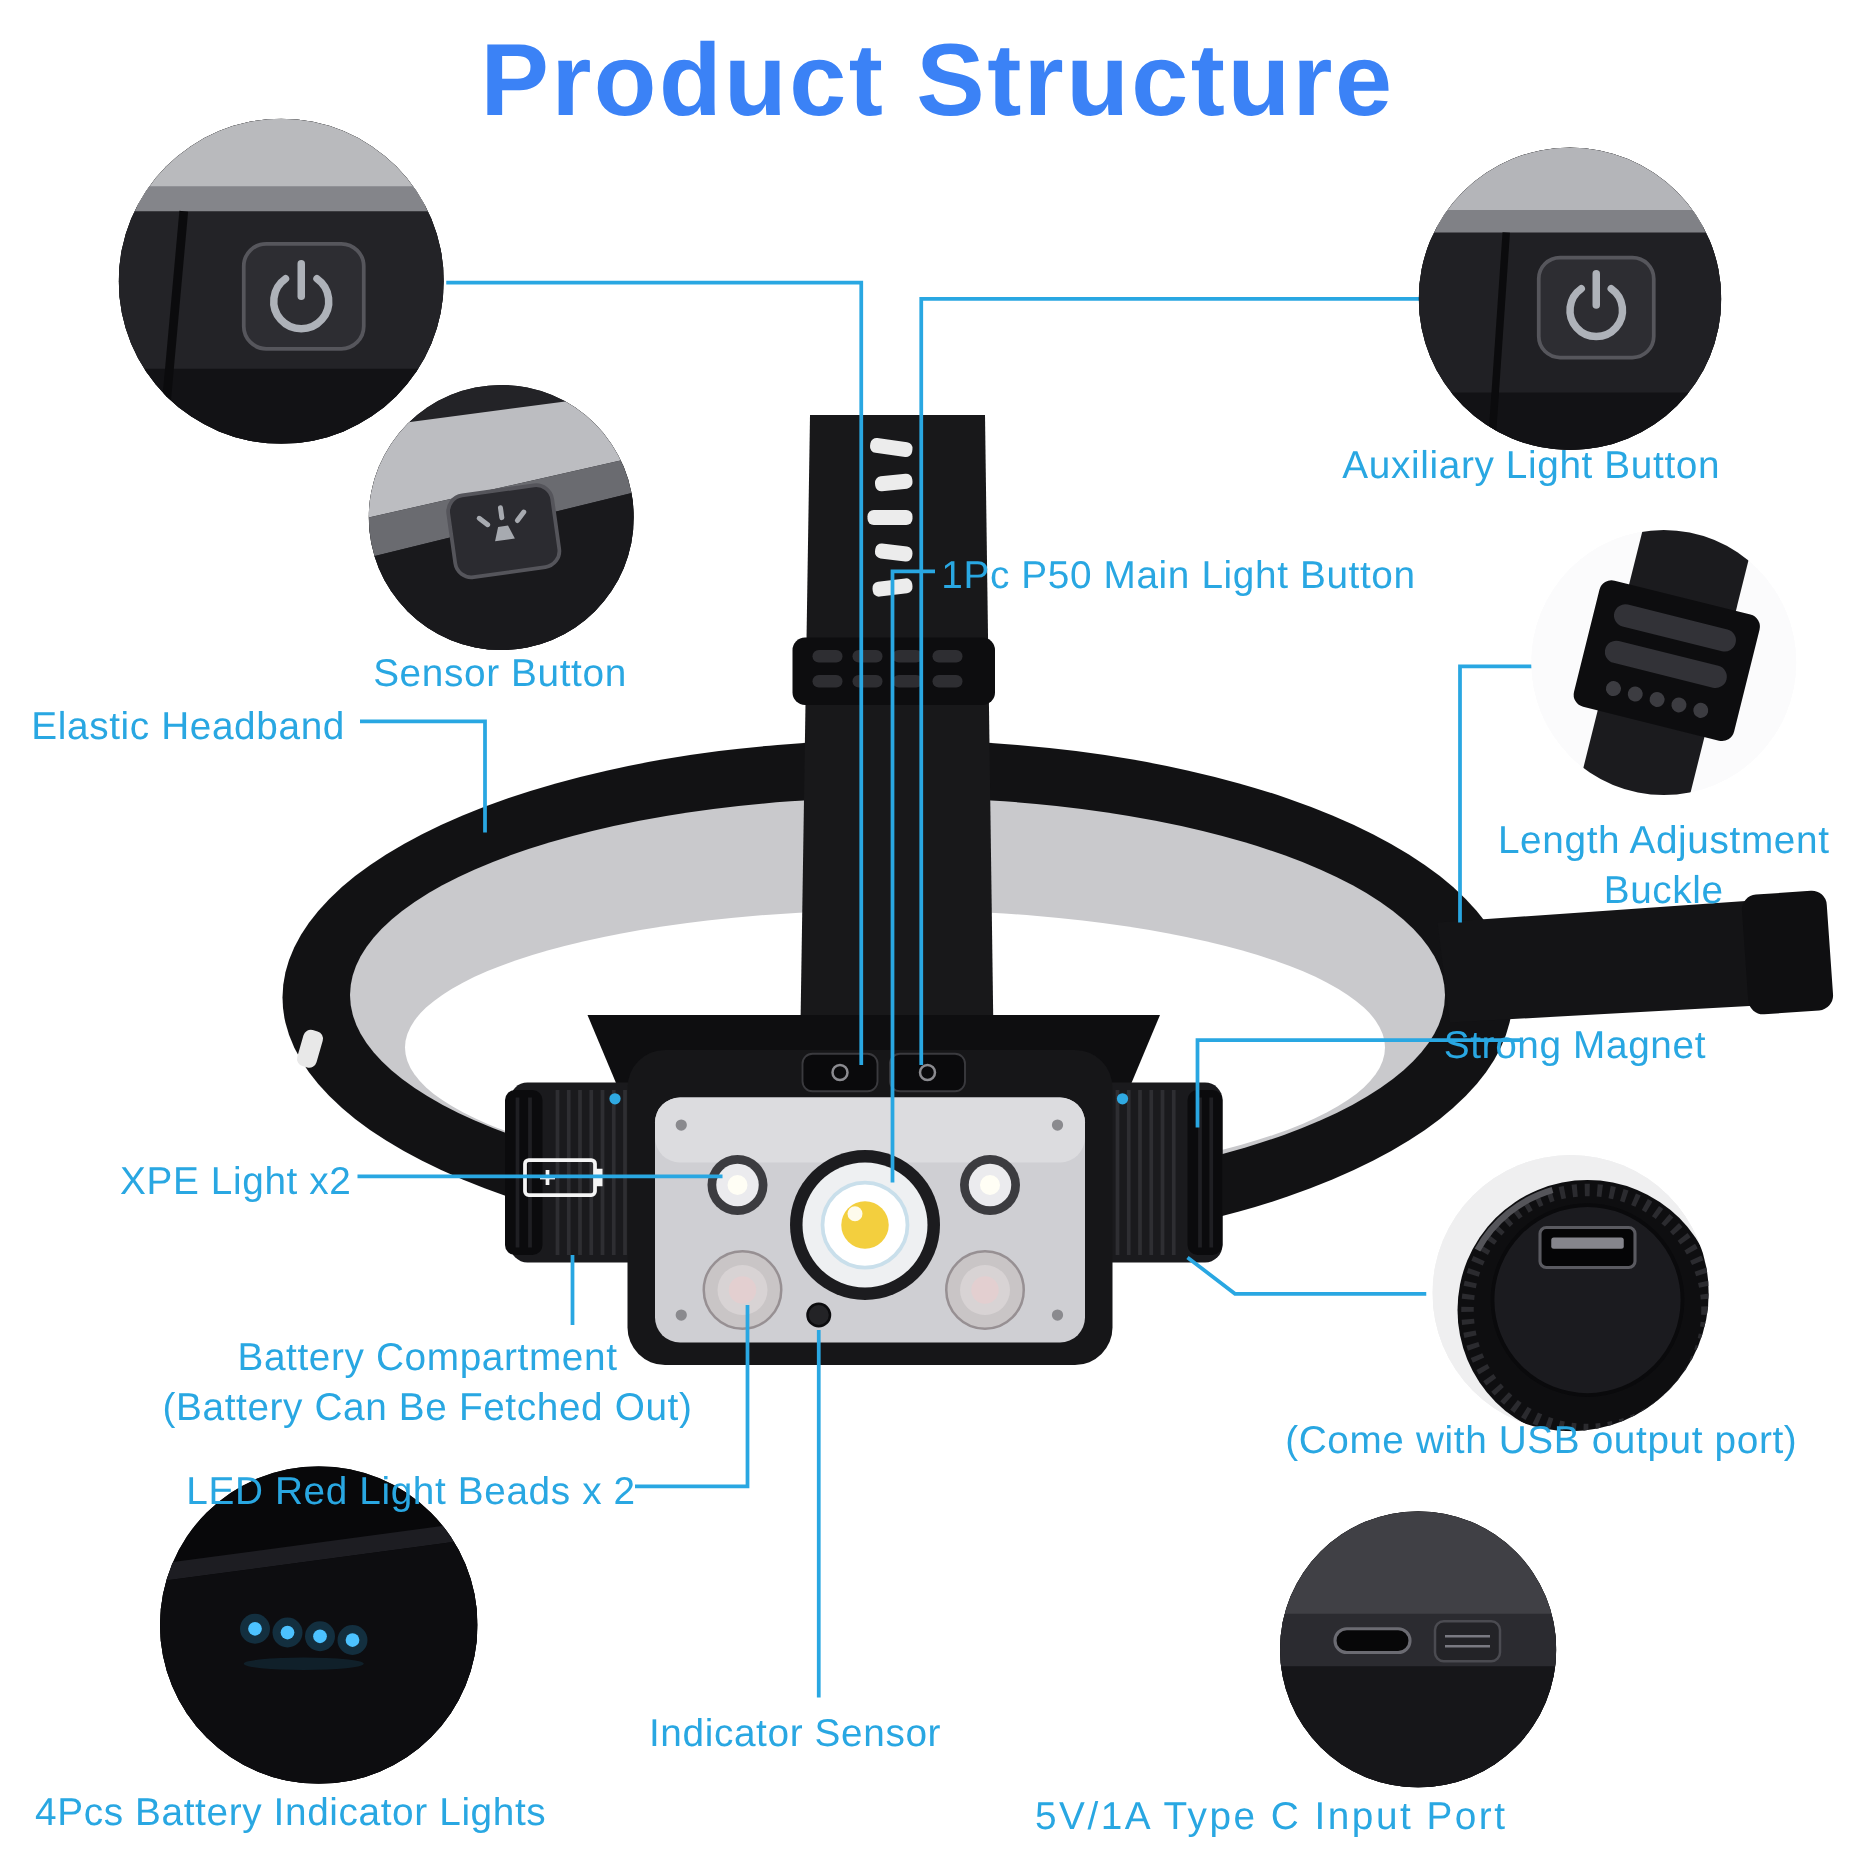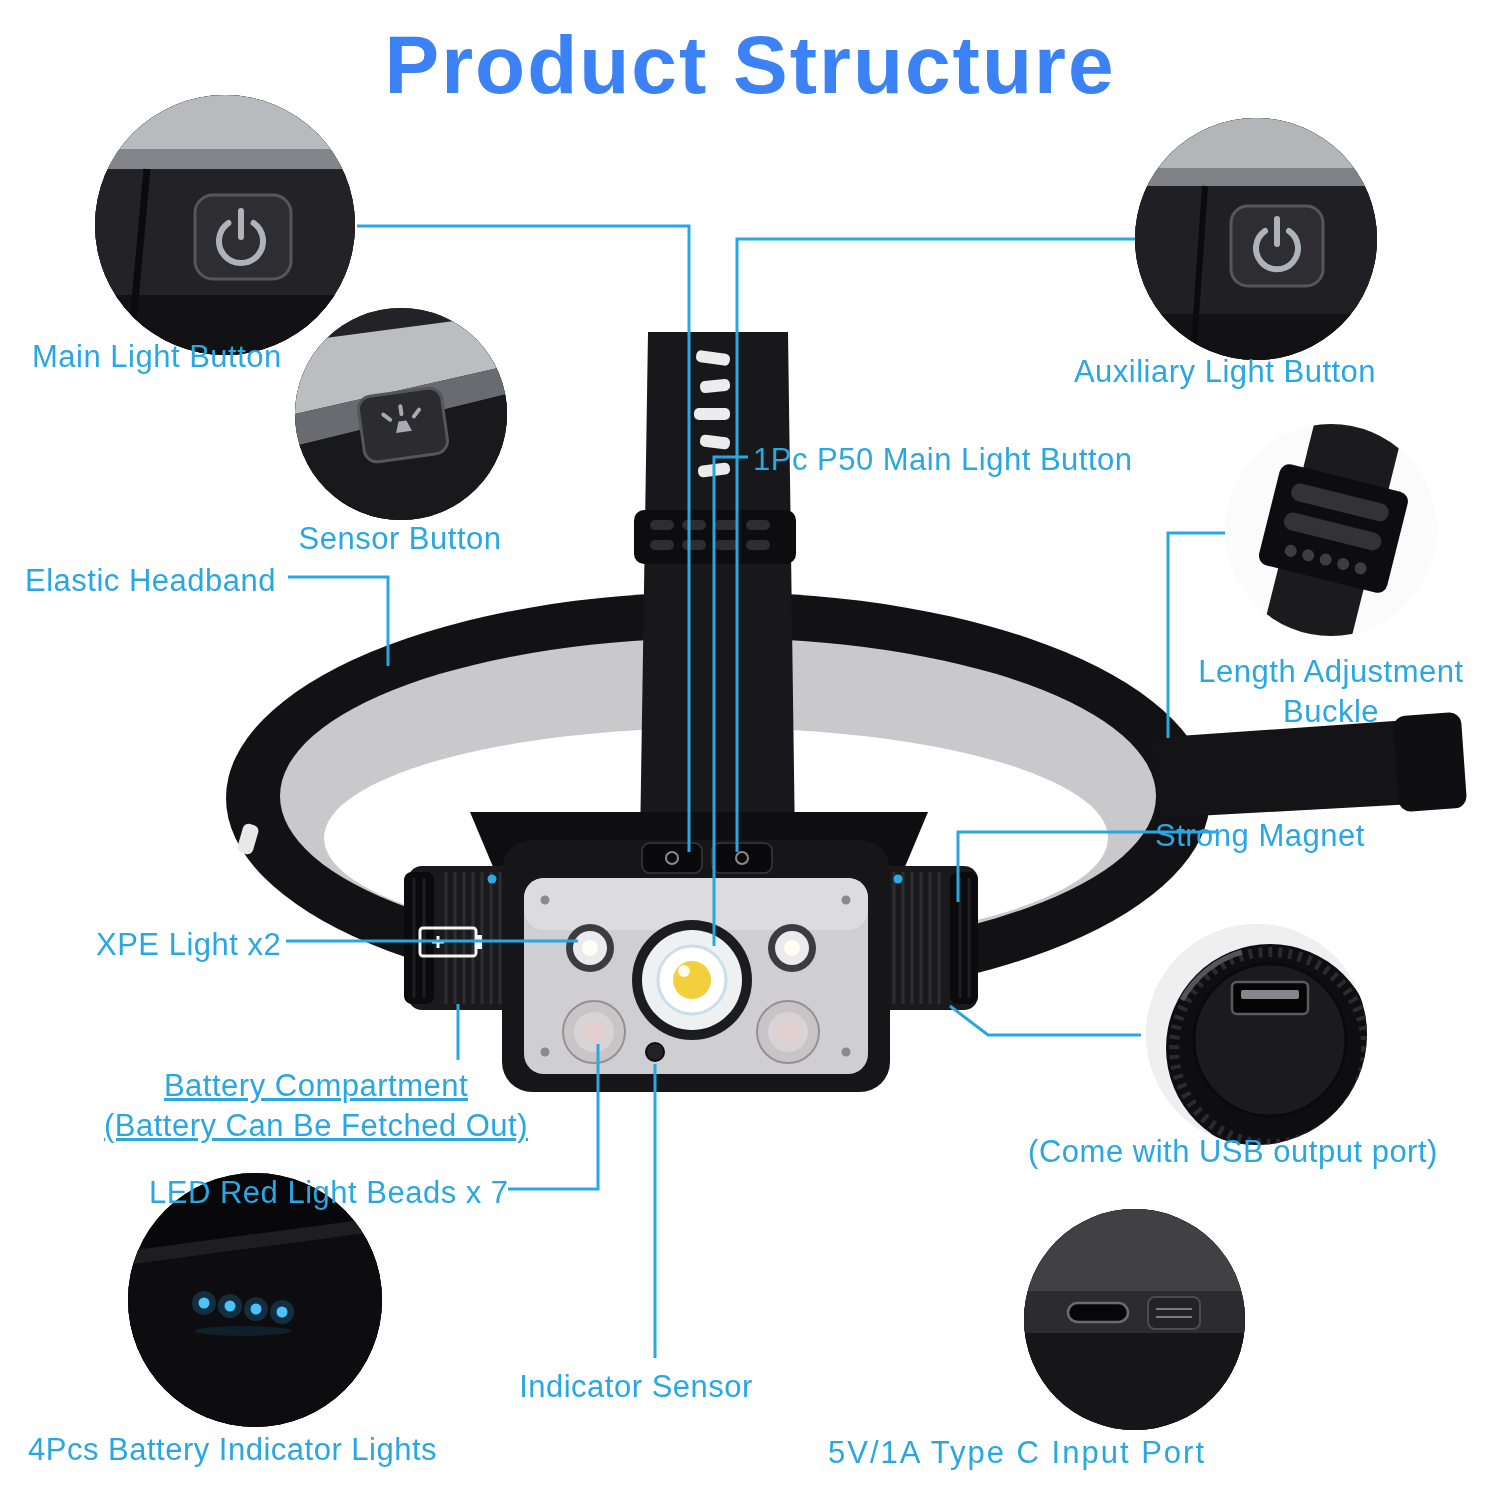--- a/index.html
+++ b/index.html
@@ -312,45 +312,44 @@
       <rect x="124" y="88" width="52" height="32" rx="7" fill="#232327" stroke="#4b4b51" stroke-width="2"></rect>
       <g stroke="#7a7a82" stroke-width="2">
         <line x1="132" y1="100" x2="168" y2="100"></line>
         <line x1="132" y1="108" x2="168" y2="108"></line>
       </g>
     </svg>
   </div>
 
   <div class="page-title">Product Structure</div>
 
-  <div class="label" style="left:32px; top:337px;">Main Light Button</div>
 
   <div class="label center" style="left:1225px; top:352px;">Auxiliary Light Button</div>
 
   <div class="label center" style="left:400px; top:519px;">Sensor Button</div>
 
   <div class="label" style="left:25px; top:561px;">Elastic Headband</div>
 
   <div class="label" style="left:753px; top:440px;">1Pc P50 Main Light Button</div>
 
   <div class="label center" style="left:1331px; top:626px;margin-top:26px;">
     <div>Length Adjustment</div>
     <div>Buckle</div>
   </div>
 
   <div class="label" style="left:1155px; top:816px;">Strong Magnet</div>
 
   <div class="label" style="left:96px; top:925px;">XPE Light x2</div>
 
-  <div class="label center" style="left:316px; top:1066px;text-decoration:underline;">
+  <div class="label center" style="left:342px; top:1066px;">
     <div>Battery Compartment</div>
     <div>(Battery Can Be Fetched Out)</div>
   </div>
 
-  <div class="label" style="left:149px; top:1173px;">LED Red Light Beads x 7</div>
+  <div class="label" style="left:149px; top:1173px;">LED Red Light Beads x 2</div>
 
   <div class="label center" style="left:1233px; top:1132px;">
     <div>(Come with USB output port)</div>
   </div>
 
   <div class="label center" style="left:636px; top:1367px;">Indicator Sensor</div>
 
   <div class="label" style="left:28px; top:1430px;">4Pcs Battery Indicator Lights</div>
 
   <div class="label" style="left:828px; top:1433px; letter-spacing:2px;">5V/1A Type C Input Port</div>

